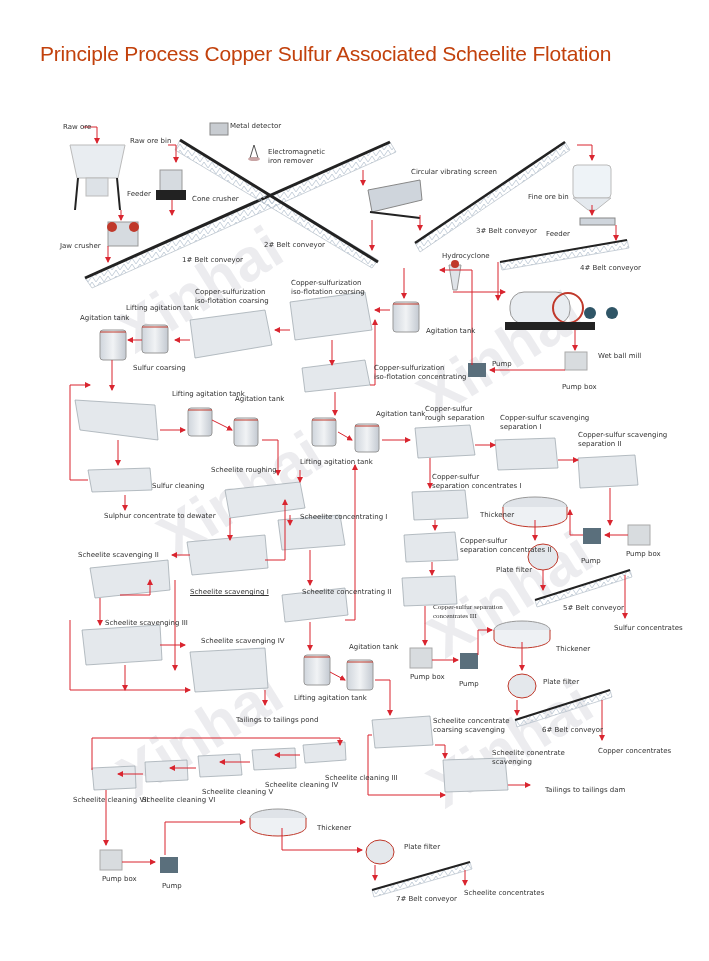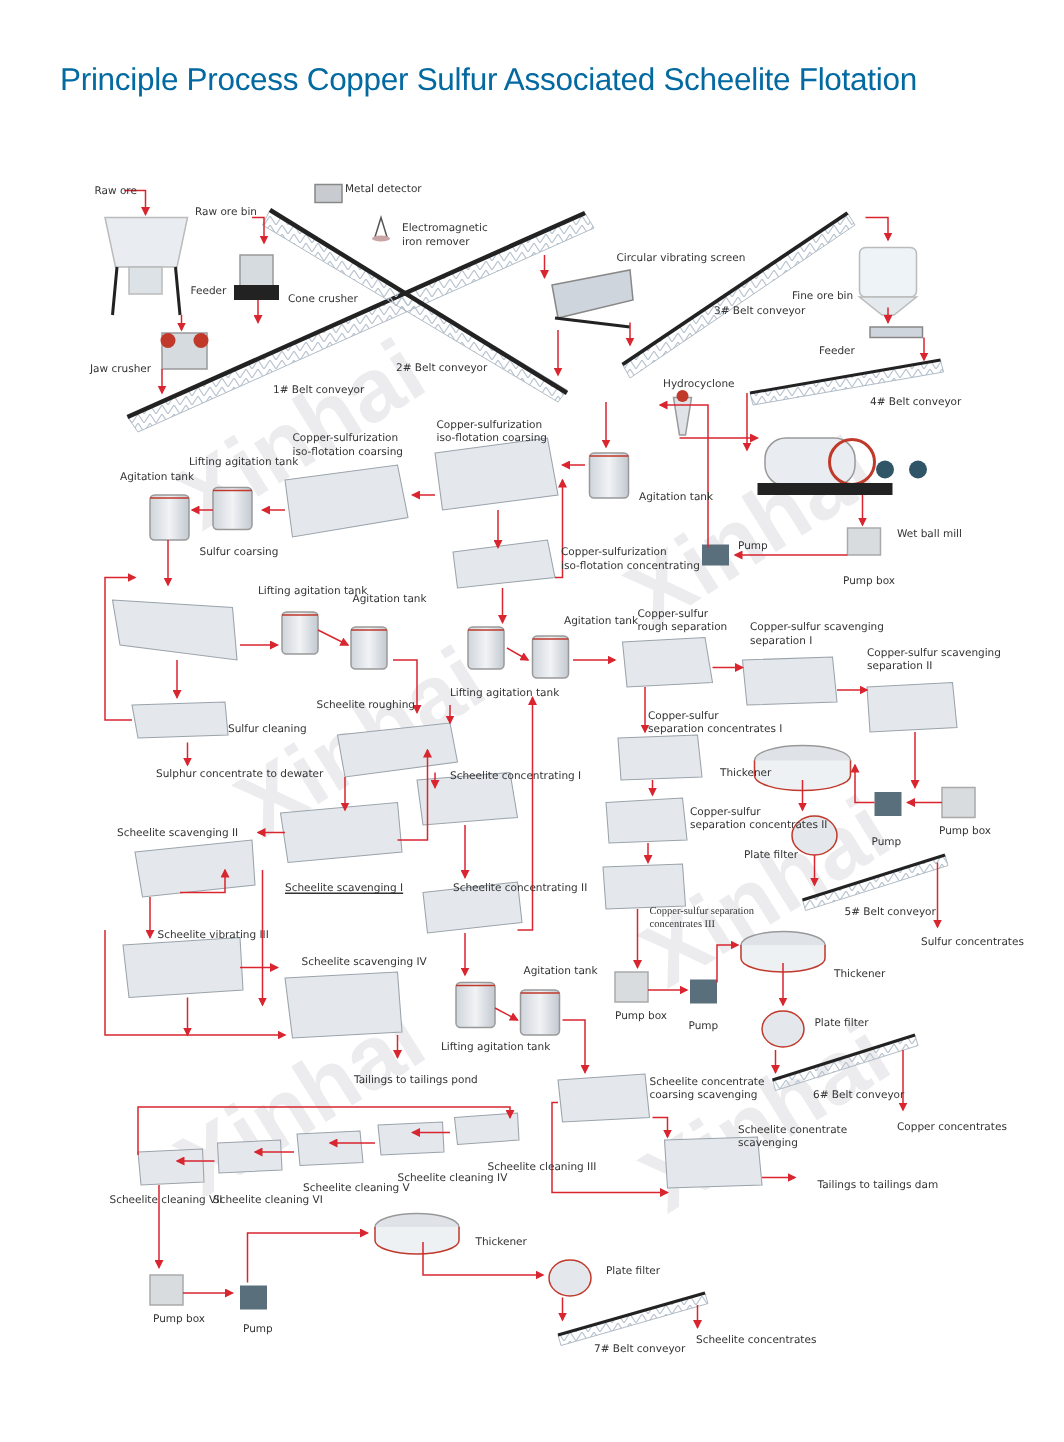--- a/index.html
+++ b/index.html
@@ -1,17 +1,17 @@
 <!DOCTYPE html>
 <html><head>
 <meta charset="utf-8">
 <style>
   html,body{margin:0;padding:0;background:#fff;}
   body{width:709px;height:961px;position:relative;overflow:hidden;font-family:"Liberation Sans",sans-serif;}
-  #title{position:absolute;left:40px;top:42px;font-size:21px;color:#0369a1;letter-spacing:-0.2px;white-space:nowrap;font-family:"Liberation Sans",sans-serif;}
+  #title{position:absolute;left:40px;top:42px;font-size:21px;color:#c2410c;letter-spacing:-0.2px;white-space:nowrap;font-family:"Liberation Sans",sans-serif;}
   svg#flow{position:absolute;left:0;top:0;}
   .lbl{position:absolute;font-size:7px;color:#333;line-height:8.5px;white-space:nowrap;font-family:"DejaVu Sans",sans-serif;}
   .wm{position:absolute;color:rgba(200,200,210,0.35);font-weight:bold;font-family:"Liberation Sans",sans-serif;transform:rotate(-32deg);white-space:nowrap;pointer-events:none;}
 </style>
 </head>
 <body>
 
 <div id="title">Principle Process Copper Sulfur Associated Scheelite Flotation</div>
 
 <div class="wm" style="left:110px;top:255px;font-size:60px;">Xinhai</div>
@@ -309,21 +309,21 @@
 <div class="lbl" style="left:63px;top:123px;">Raw ore</div>
 <div class="lbl" style="left:130px;top:137px;">Raw ore bin</div>
 <div class="lbl" style="left:230px;top:122px;">Metal detector</div>
 <div class="lbl" style="left:268px;top:148px;"><span>Electromagnetic</span><br><span>iron remover</span></div>
 <div class="lbl" style="left:127px;top:190px;">Feeder</div>
 <div class="lbl" style="left:192px;top:195px;">Cone crusher</div>
 <div class="lbl" style="left:60px;top:242px;">Jaw crusher</div>
 <div class="lbl" style="left:182px;top:256px;">1# Belt conveyor</div>
 <div class="lbl" style="left:264px;top:241px;">2# Belt conveyor</div>
 <div class="lbl" style="left:411px;top:168px;">Circular vibrating screen</div>
-<div class="lbl" style="left:476px;top:203px;">3# Belt conveyor</div>
+<div class="lbl" style="left:476px;top:227px;">3# Belt conveyor</div>
 <div class="lbl" style="left:528px;top:193px;">Fine ore bin</div>
 <div class="lbl" style="left:546px;top:230px;">Feeder</div>
 <div class="lbl" style="left:580px;top:264px;">4# Belt conveyor</div>
 <div class="lbl" style="left:442px;top:252px;">Hydrocyclone</div>
 <div class="lbl" style="left:426px;top:327px;">Agitation tank</div>
 <div class="lbl" style="left:598px;top:352px;">Wet ball mill</div>
 <div class="lbl" style="left:492px;top:360px;">Pump</div>
 <div class="lbl" style="left:562px;top:383px;">Pump box</div>
 
 <div class="lbl" style="left:195px;top:288px;"><span>Copper-sulfurization</span><br><span>iso-flotation coarsing</span></div>
@@ -336,21 +336,21 @@
 <div class="lbl" style="left:235px;top:395px;">Agitation tank</div>
 <div class="lbl" style="left:376px;top:410px;">Agitation tank</div>
 <div class="lbl" style="left:152px;top:482px;">Sulfur cleaning</div>
 <div class="lbl" style="left:104px;top:512px;">Sulphur concentrate to dewater</div>
 <div class="lbl" style="left:211px;top:466px;">Scheelite roughing</div>
 <div class="lbl" style="left:300px;top:458px;">Lifting agitation tank</div>
 <div class="lbl" style="left:300px;top:513px;">Scheelite concentrating I</div>
 <div class="lbl" style="left:78px;top:551px;">Scheelite scavenging II</div>
 <div class="lbl" style="left:190px;top:588px;text-decoration:underline;">Scheelite scavenging I</div>
 <div class="lbl" style="left:302px;top:588px;">Scheelite concentrating II</div>
-<div class="lbl" style="left:105px;top:619px;">Scheelite vibrating III</div>
+<div class="lbl" style="left:105px;top:619px;">Scheelite scavenging III</div>
 <div class="lbl" style="left:201px;top:637px;">Scheelite scavenging IV</div>
 <div class="lbl" style="left:349px;top:643px;">Agitation tank</div>
 <div class="lbl" style="left:294px;top:694px;">Lifting agitation tank</div>
 <div class="lbl" style="left:236px;top:716px;">Tailings to tailings pond</div>
 
 <div class="lbl" style="left:425px;top:405px;"><span>Copper-sulfur</span><br><span>rough separation</span></div>
 <div class="lbl" style="left:500px;top:414px;"><span>Copper-sulfur scavenging</span><br><span>separation I</span></div>
 <div class="lbl" style="left:578px;top:431px;"><span>Copper-sulfur scavenging</span><br><span>separation II</span></div>
 <div class="lbl" style="left:432px;top:473px;"><span>Copper-sulfur</span><br><span>separation concentrates I</span></div>
 <div class="lbl" style="left:480px;top:511px;">Thickener</div>

